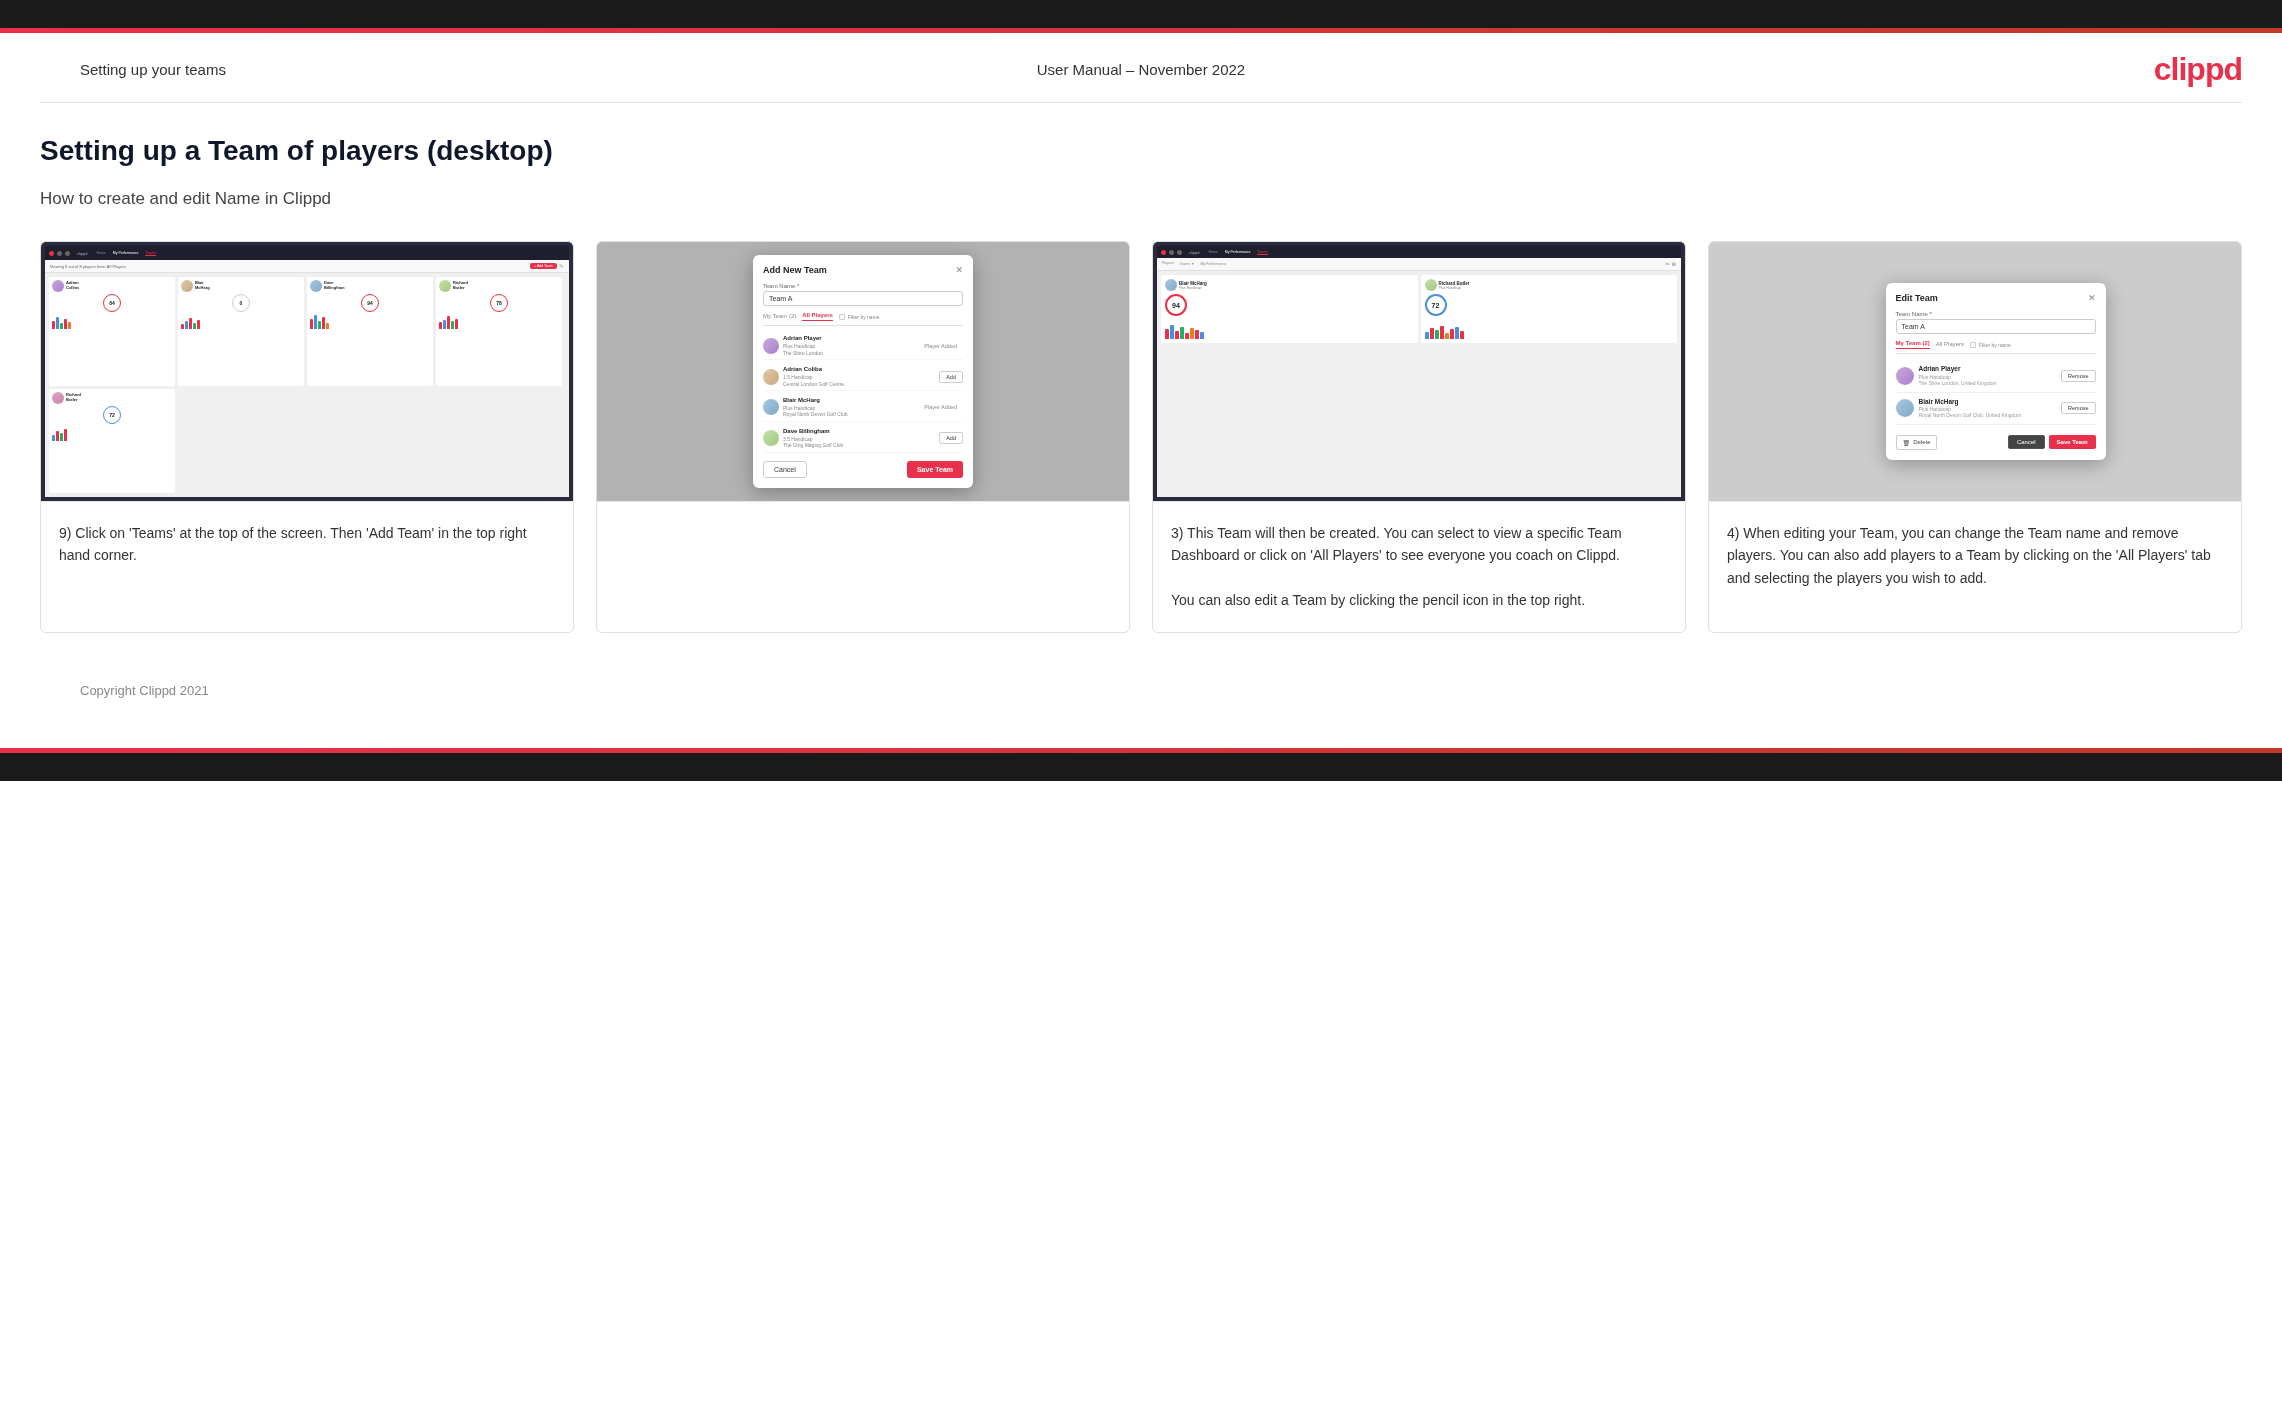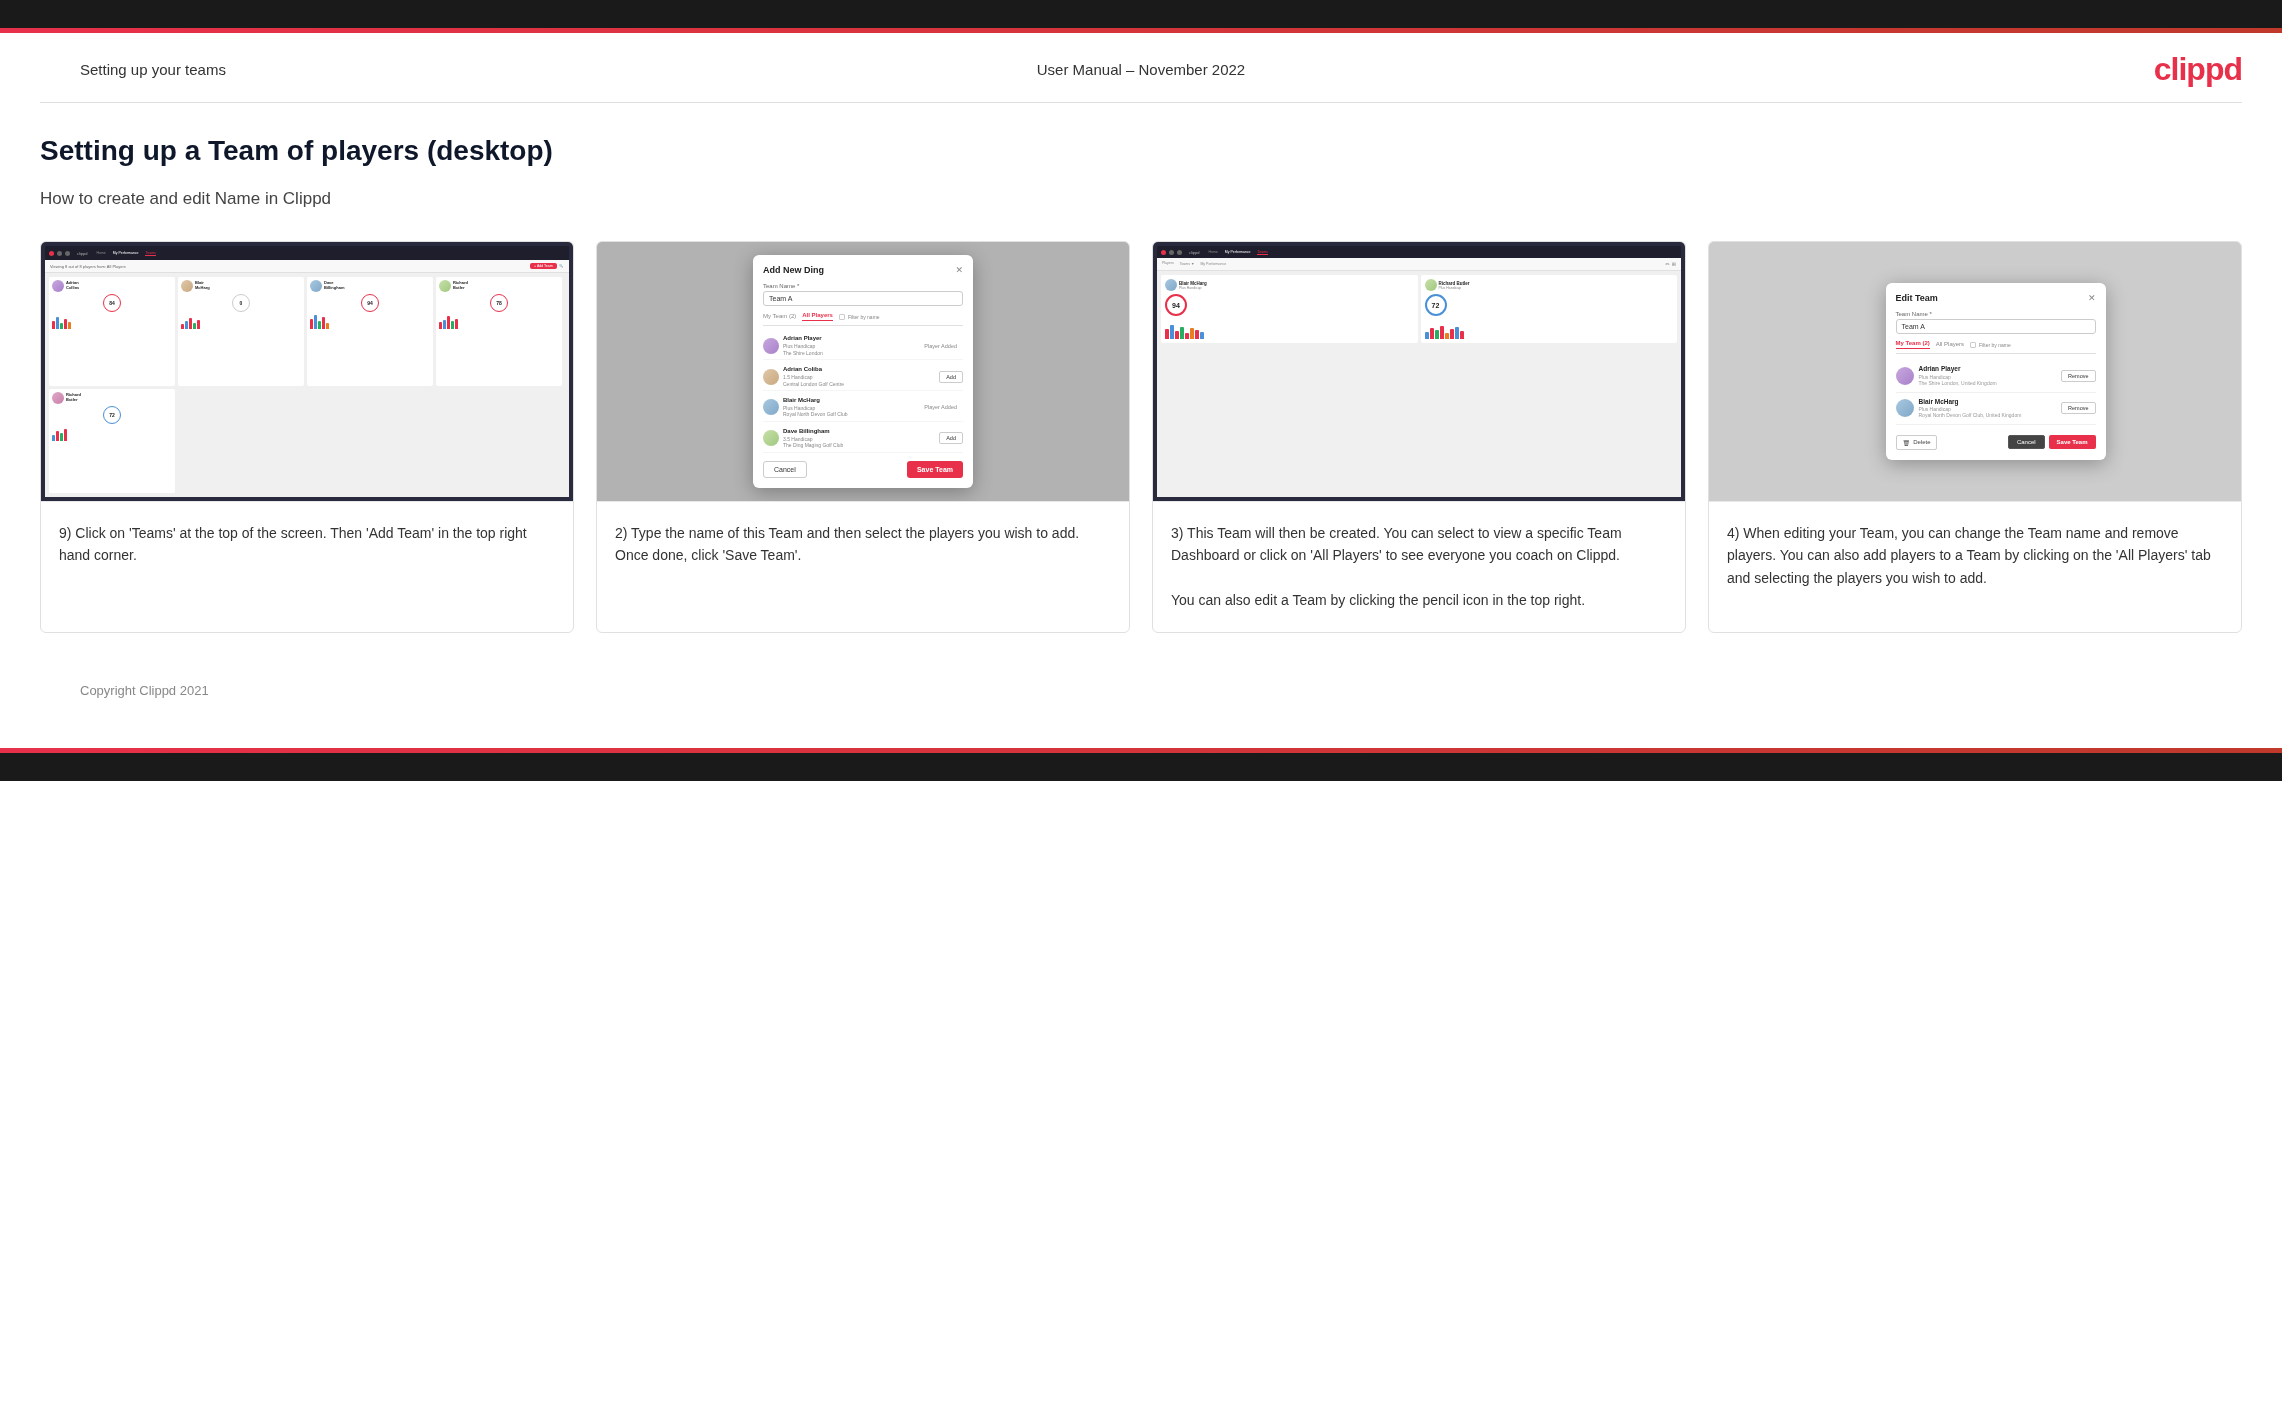--- a/index.html
+++ b/index.html
@@ -715,21 +715,21 @@
           </div>
         </div>
       </div>
       <div class="card-text">9) Click on 'Teams' at the top of the screen. Then 'Add Team' in the top right hand corner.</div>
     </div>
 
     <div class="card">
       <div class="card-screenshot screenshot-2">
         <div class="modal-box">
           <div class="modal-header">
-            <span class="modal-title-text">Add New Ding</span>
+            <span class="modal-title-text">Add New Team</span>
             <span class="modal-close">✕</span>
           </div>
           <div class="modal-label">Team Name *</div>
           <div class="modal-input">Team A</div>
           <div class="modal-tabs">
             <span class="modal-tab">My Team (2)</span>
             <span class="modal-tab active">All Players</span>
             <div class="modal-filter">
               <div class="modal-filter-check"></div>
               <span>Filter by name</span>
@@ -792,21 +792,20 @@
               </div>
               <button class="modal-player-btn btn-add-player">Add</button>
             </div>
           </div>
           <div class="modal-footer">
             <button class="modal-btn-cancel">Cancel</button>
             <button class="modal-btn-save">Save Team</button>
           </div>
         </div>
       </div>
-      <div class="card-text">2) Type the name of this Team and then select the players you wish to add.  Once done, click 'Save Team'.</div>
     </div>
 
     <div class="card">
       <div class="card-screenshot screenshot-3">
         <div class="ss3-inner">
           <div class="ss3-topbar">
             <div class="ss1-dot red"></div>
             <div class="ss1-dot gray"></div>
             <div class="ss1-dot gray"></div>
             <span style="font-size:4px; color:#aaa; margin-left:4px;">clippd</span>

